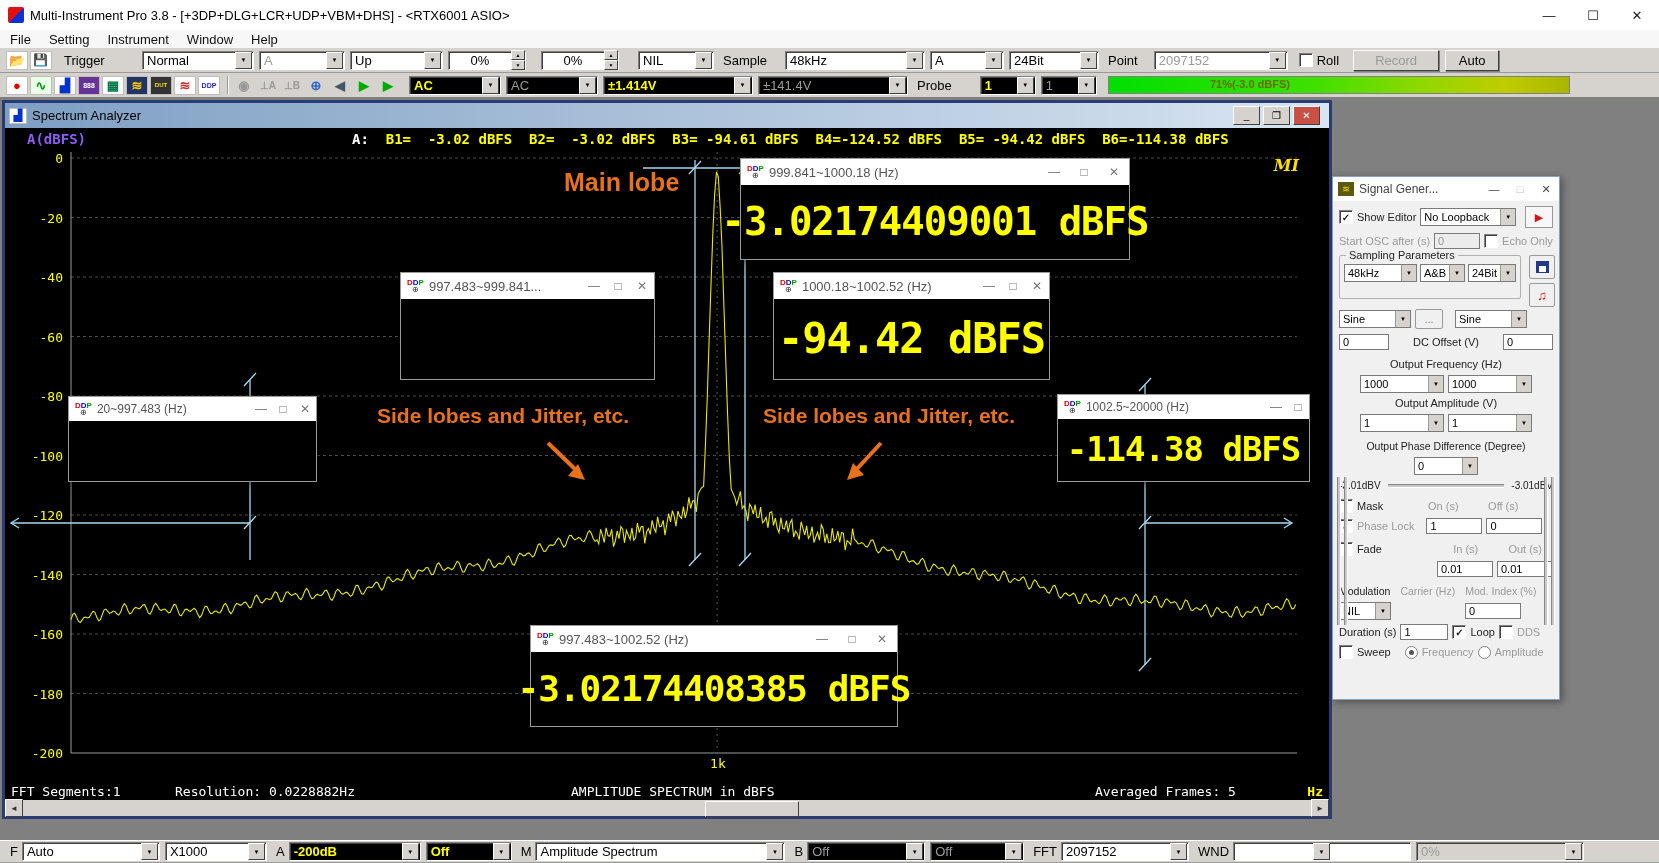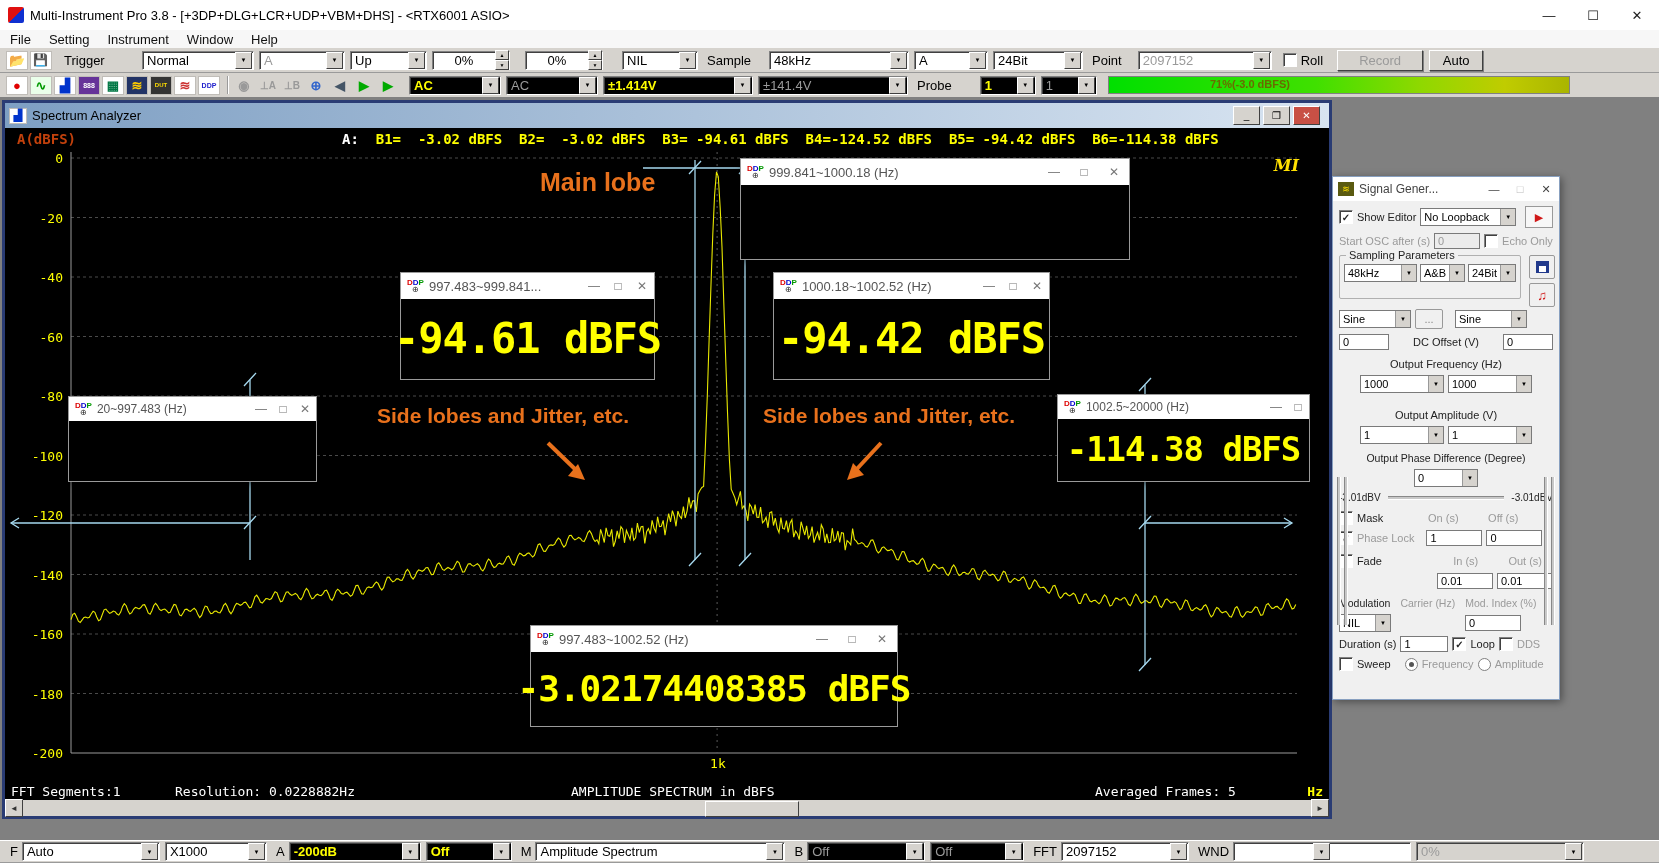--- a/index.html
+++ b/index.html
@@ -52,21 +52,21 @@
   #meter .mtext{position:absolute;left:22%;top:1px;font-size:11px;font-weight:bold;color:#6a6a00;}
   
   #specwin{position:absolute;left:2px;top:100px;width:1330px;height:719px;background:#000;
            border:3px solid #2a3c74;box-sizing:border-box;}
   #spectitle{height:25px;background:linear-gradient(90deg,#7e9fc3,#d8e4f1);display:flex;align-items:center;color:#000;padding-left:4px;}
   .wbtn{width:25px;height:17px;background:#d6d3ce;border:1px solid;border-color:#fff #404040 #404040 #fff;
         display:flex;align-items:center;justify-content:center;font-size:10px;color:#000;margin-right:3px;}
   .wbtn.close{background:#c85045;color:#fff;}
   #statsrow{height:22px;background:#000;display:flex;align-items:center;font-family:"DejaVu Sans Mono",monospace;
             font-weight:bold;font-size:14px;white-space:pre;}
-  #statsrow .yl{color:#c2410c;margin-left:12px;}
+  #statsrow .yl{color:#8b5cf6;margin-left:22px;}
   #statsrow .pw{color:#fff;margin-left:266px;}
   #statsrow .bv{color:#ffff00;}
   #plot{position:relative;width:1322px;height:633px;background:#000;}
   #psvg{position:absolute;left:0;top:0;}
   .anno{position:absolute;color:#e8711c;font-weight:bold;white-space:nowrap;}
   #milogo{position:absolute;right:28px;top:6px;color:#ffe000;font-family:"DejaVu Serif",serif;font-weight:bold;font-style:italic;font-size:16px;}
   #statusrow{position:relative;height:17px;background:#000;color:#fff;font-family:"DejaVu Sans Mono",monospace;font-size:13px;}
   #statusrow span{position:absolute;top:1px;white-space:pre;}
   #scroll{height:16px;background:#d6d3ce;display:flex;align-items:center;position:relative;}
   .sbtn{width:16px;height:16px;background:#d6d3ce;border:1px solid;border-color:#fff #404040 #404040 #fff;
@@ -131,21 +131,21 @@
       <span class="ticon" style="color: rgb(34, 58, 140); font-size: 12px;">💾</span>
       <span class="tlabel" style="width: 74px; margin-left: 10px;">Trigger</span>
       <span class="combo" style="width: 112px;">
         <span class="cv">Normal</span>
         <span class="carr">▼</span>
       </span>
       <span class="combo dis" style="width: 86px;">
         <span class="cv">A</span>
         <span class="carr">▼</span>
       </span>
-      <span class="combo" style="width: 77px;">
+      <span class="combo" style="width: 93px;">
         <span class="cv">Up</span>
         <span class="carr">▼</span>
       </span>
       <span class="spin" style="width: 78px;">
         <span class="cv">0%</span>
         <span class="spn">
           <i>▲</i>
           <i>▼</i>
         </span>
       </span>
@@ -292,21 +292,21 @@
           <path d="M684 24 l12 -13 M734 24 l12 -13 M239 236 l12 -13 M239 379 l12 -13 M1134 241 l12 -13 M1134 379 l12 -13 M684 416 l12 -13 M734 416 l12 -13 M1134 521 l12 -13"></path>
         </g>
         <g stroke="#e8711c" stroke-width="4" fill="#e8711c">
           <line x1="543" y1="293" x2="572" y2="321"></line>
           <polygon points="580,330 563,326 573,314" stroke="none"></polygon>
           <line x1="876" y1="293" x2="850" y2="321"></line>
           <polygon points="842,330 848,313 859,325" stroke="none"></polygon>
         </g>
       </svg>
       <div id="milogo">MI</div>
-      <div class="anno" style="left:535px;top:18px;font-size:25px;">Main lobe</div>
+      <div class="anno" style="left:559px;top:18px;font-size:25px;">Main lobe</div>
       <div class="anno" style="left:372px;top:254px;font-size:21px;">Side lobes and Jitter, etc.</div>
       <div class="anno" style="left:758px;top:254px;font-size:21px;">Side lobes and Jitter, etc.</div>
     </div>
     <div id="statusrow">
       <span style="left:6px">FFT Segments:1</span>
       <span style="left:170px">Resolution: 0.0228882Hz</span>
       <span style="left:566px">AMPLITUDE SPECTRUM in dBFS</span>
       <span style="left:1090px">Averaged Frames: 5</span>
       <span style="right:6px;color:#ffff00;font-weight:bold">Hz</span>
     </div>
@@ -320,33 +320,33 @@
   <div class="ddp" style="left:740px;top:158px;width:388px;height:100px">
     <div class="ddptitle">
       <span class="ddpico"><span class="d1">D</span><span class="d2">D</span><span class="d3">P</span><span class="mag">⊕</span></span>
       <span>999.841~1000.18 (Hz)</span>
       <span class="ddpbtns">
           <span class="ddpbtn">—</span>
           <span class="ddpbtn">□</span>
           <span class="ddpbtn">✕</span>
         </span>
     </div>
+    <div class="ddpval" style="height:72px;font-size:39px">-3.02174409001 dBFS</div>
   </div>
 
   <div class="ddp" style="left:400px;top:272px;width:253px;height:106px">
     <div class="ddptitle">
       <span class="ddpico"><span class="d1">D</span><span class="d2">D</span><span class="d3">P</span><span class="mag">⊕</span></span>
       <span>997.483~999.841...</span>
       <span class="ddpbtns">
           <span class="ddpbtn" style="width:24px">—</span>
           <span class="ddpbtn" style="width:24px">□</span>
           <span class="ddpbtn" style="width:24px">✕</span>
         </span>
     </div>
-    <div class="ddpval" style="height:78px;font-size:42px">-94.61 dBFS</div>
   </div>
 
   <div class="ddp" style="left:773px;top:272px;width:275px;height:106px">
     <div class="ddptitle">
       <span class="ddpico"><span class="d1">D</span><span class="d2">D</span><span class="d3">P</span><span class="mag">⊕</span></span>
       <span>1000.18~1002.52 (Hz)</span>
       <span class="ddpbtns">
           <span class="ddpbtn" style="width:24px">—</span>
           <span class="ddpbtn" style="width:24px">□</span>
           <span class="ddpbtn" style="width:24px">✕</span>
@@ -475,21 +475,21 @@
     <div class="sgrow sgcenter">
       <span class="scombo" style="width:84px">
           <span class="cv">1000</span>
           <span class="carr">▼</span>
         </span>
       <span class="scombo" style="width:84px">
           <span class="cv">1000</span>
           <span class="carr">▼</span>
         </span>
     </div>
-    <div class="sgrow sgcenter" style="margin-top:16px">
+    <div class="sgrow sgcenter" style="margin-top:4px">
       <span>Output Amplitude (V)</span>
     </div>
     <div class="sgrow sgcenter">
       <span class="scombo" style="width:84px">
           <span class="cv">1</span>
           <span class="carr">▼</span>
         </span>
       <span class="scombo" style="width:84px">
           <span class="cv">1</span>
           <span class="carr">▼</span>

